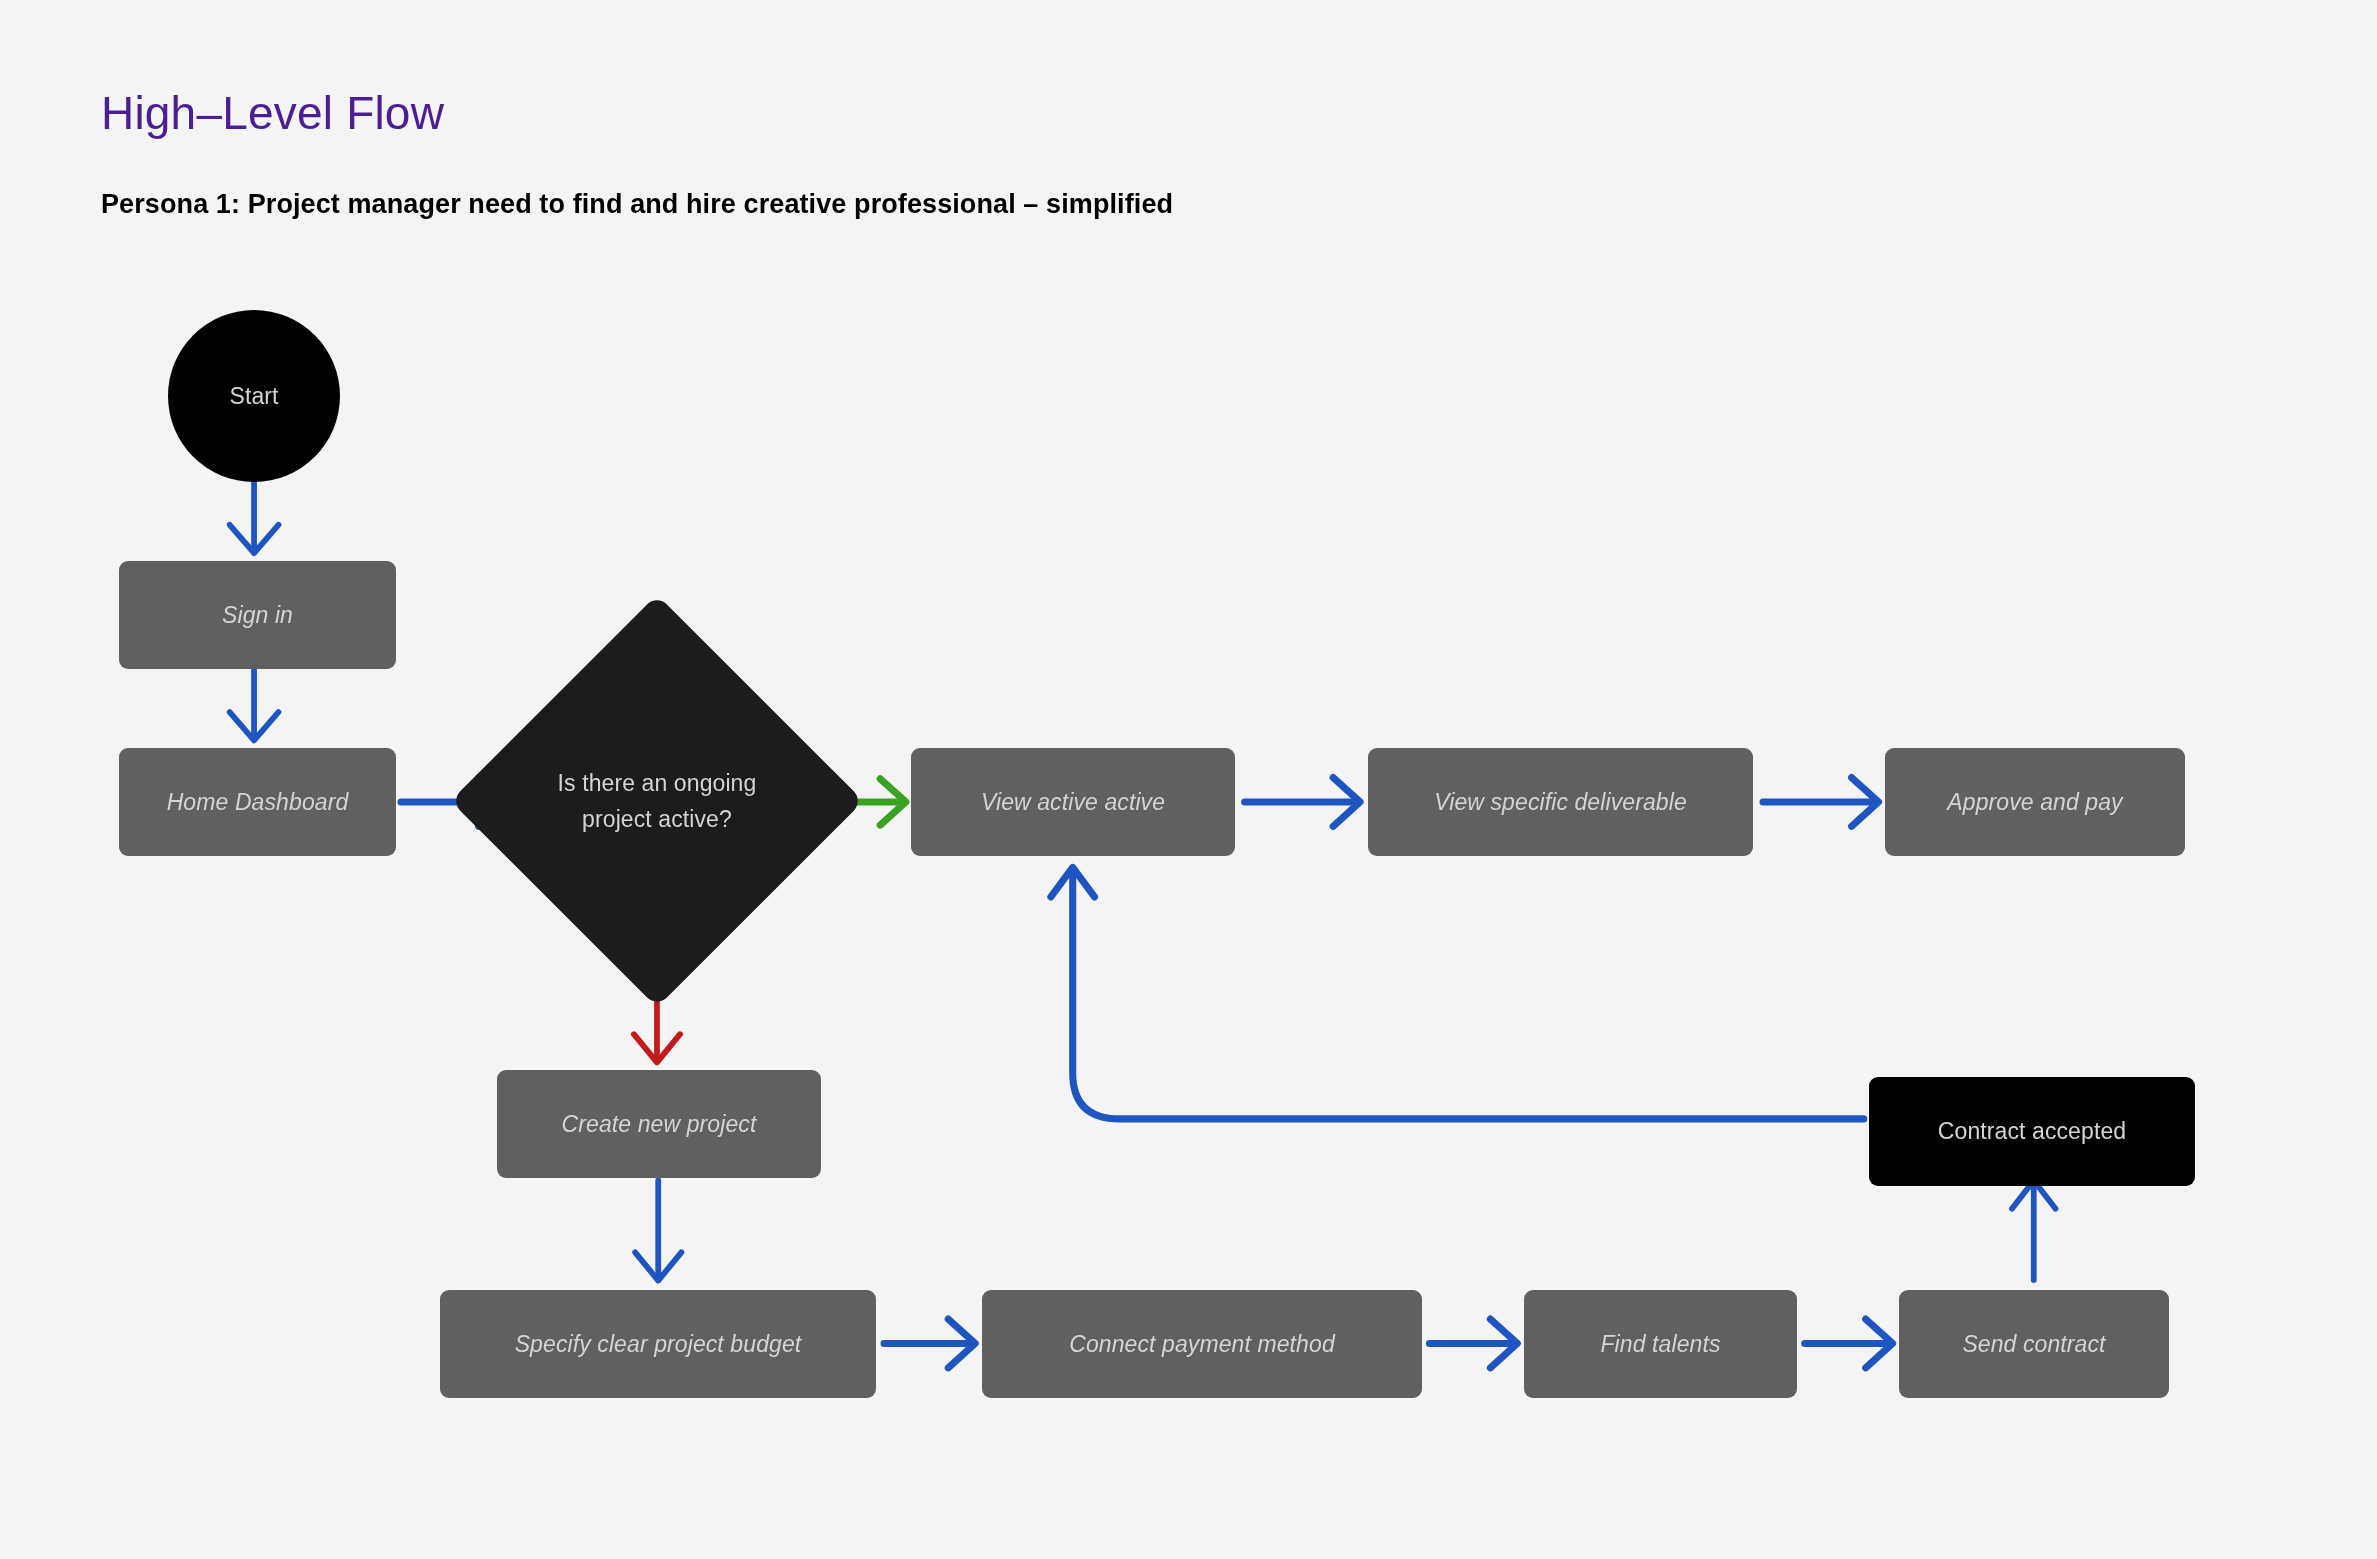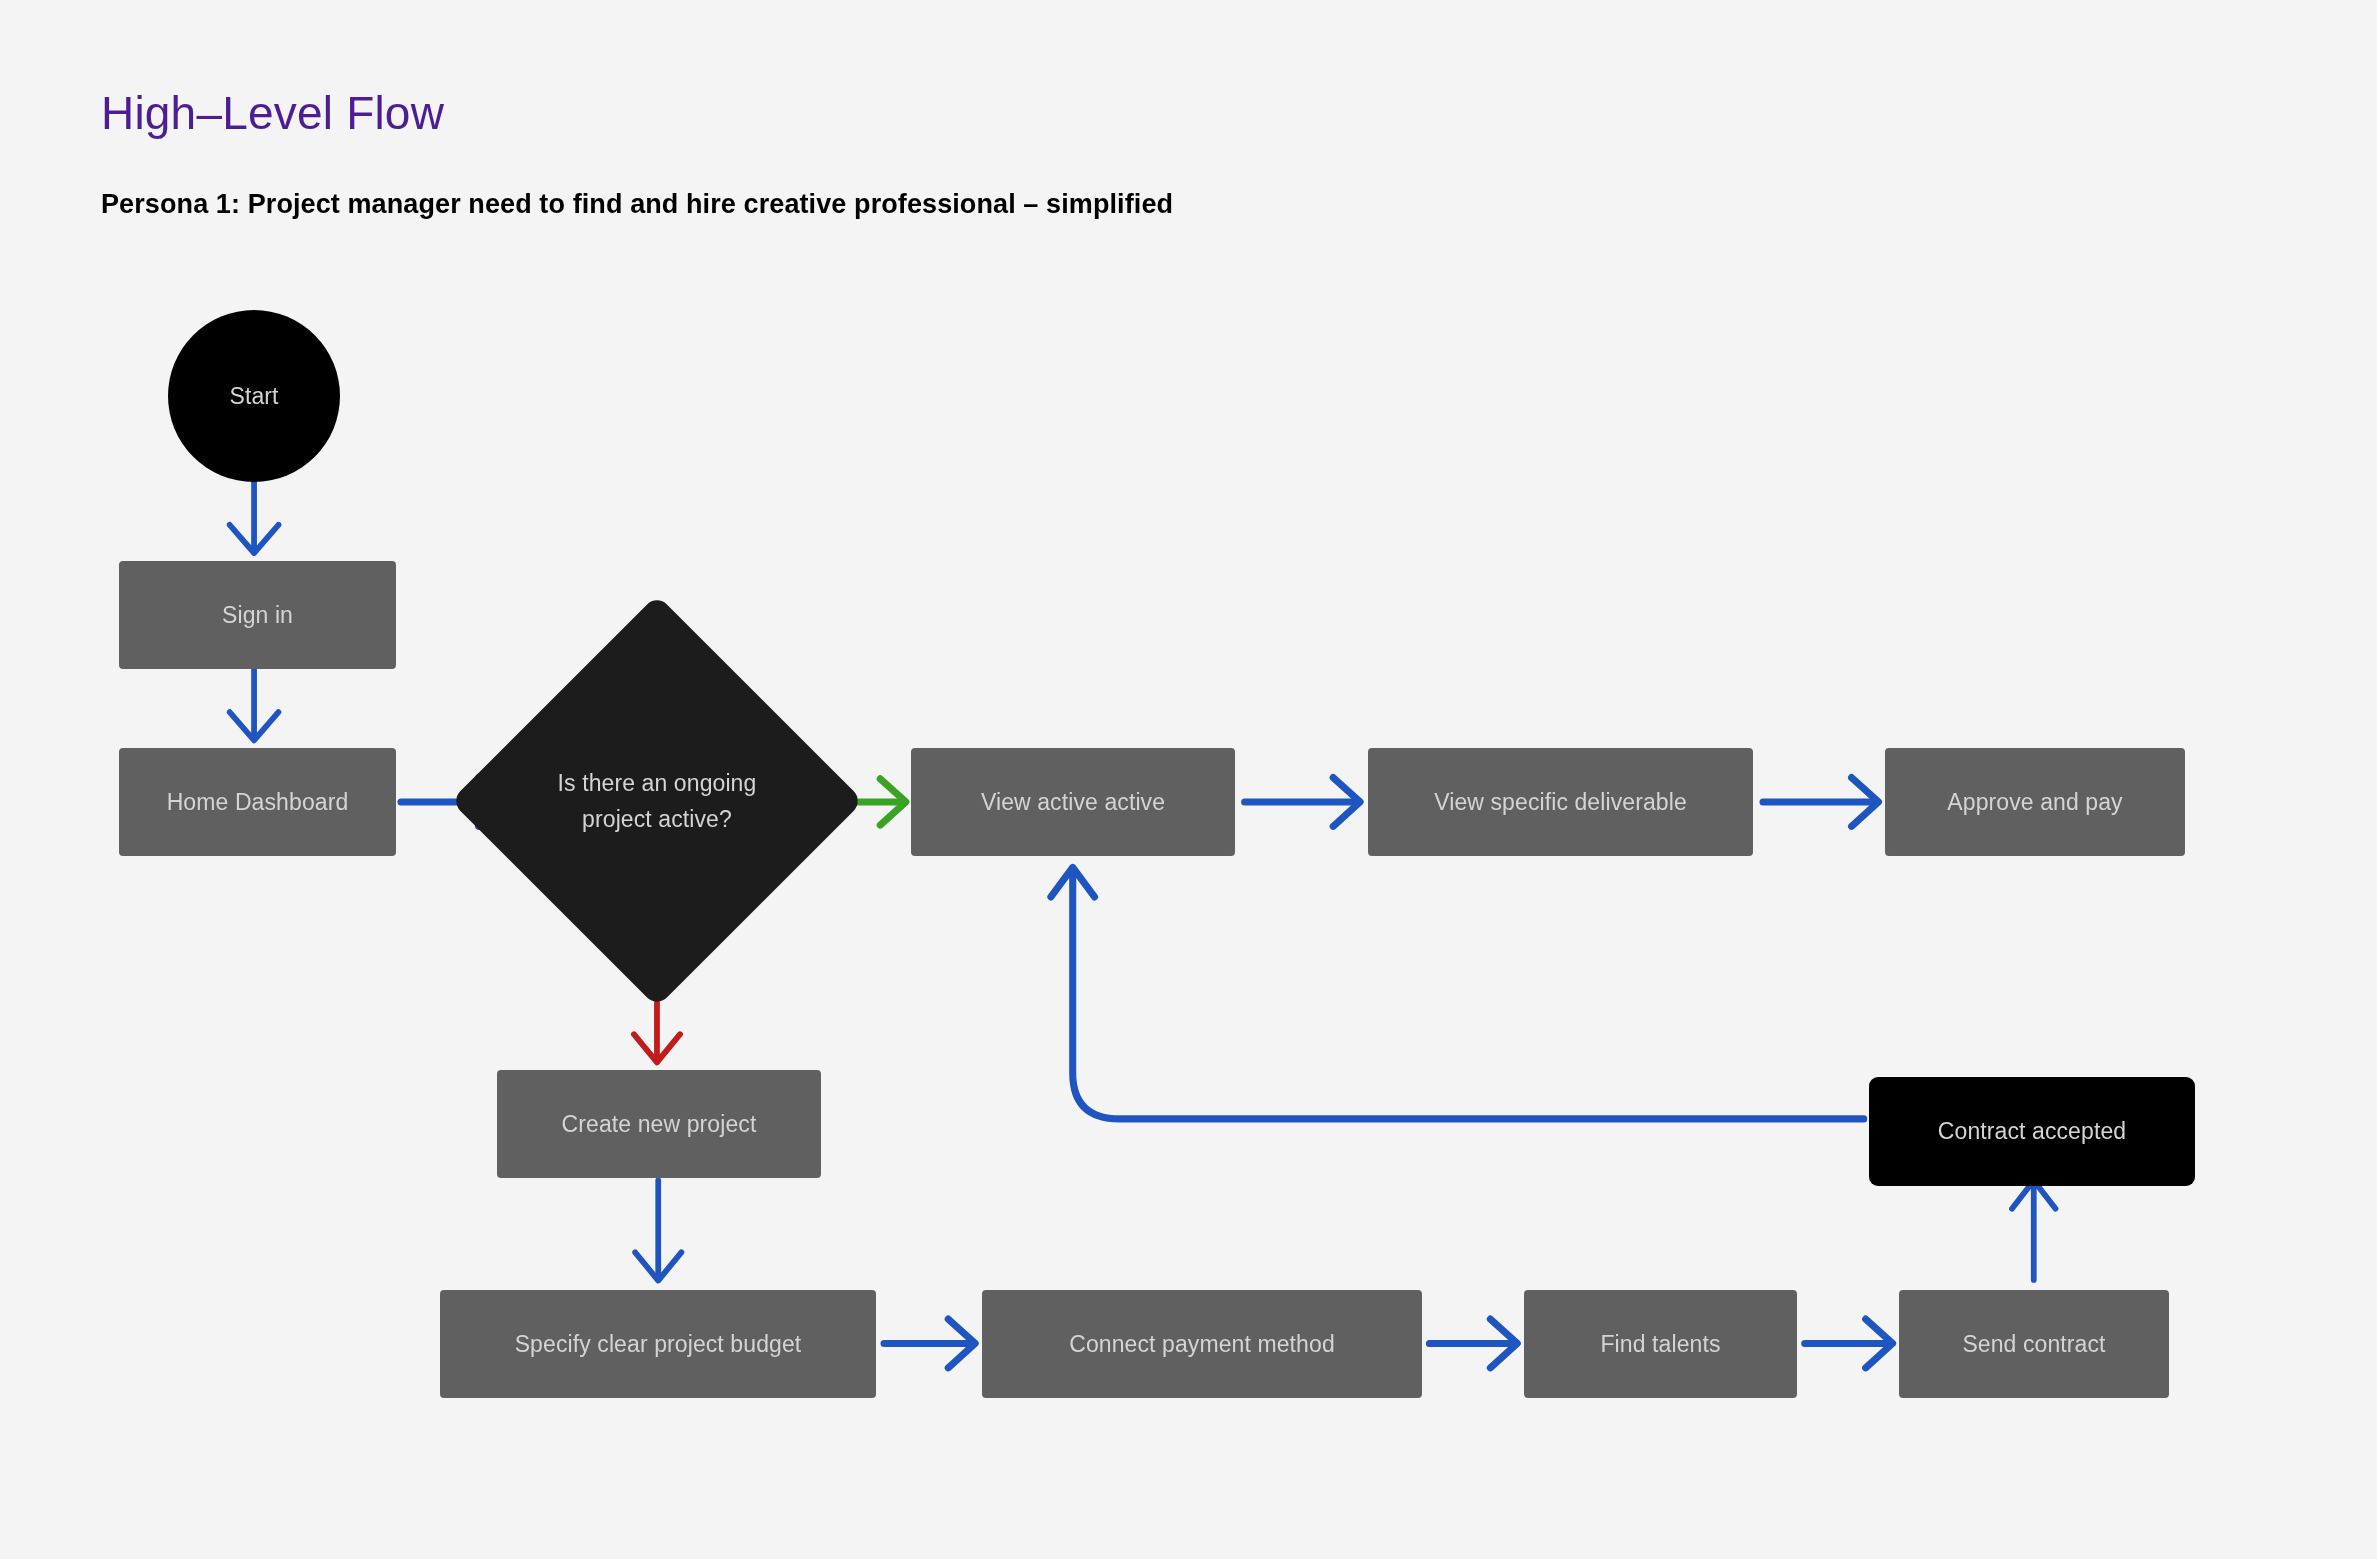--- a/index.html
+++ b/index.html
@@ -51,21 +51,22 @@
     justify-content: center;
     text-align: center;
     color: #d4d4d4;
     font-size: 23px;
     font-weight: 400;
     line-height: 1.32;
     letter-spacing: 0.1px;
   }
   .node.process {
     background: #606060;
-    border-radius: 4px;
+    border-radius: 9px;
+    font-style: italic;
   }
   .node.terminal-start {
     background: #000000;
     border-radius: 50%;
   }
   .node.terminal-end {
     background: #000000;
     border-radius: 9px;
   }
   .node.decision {

